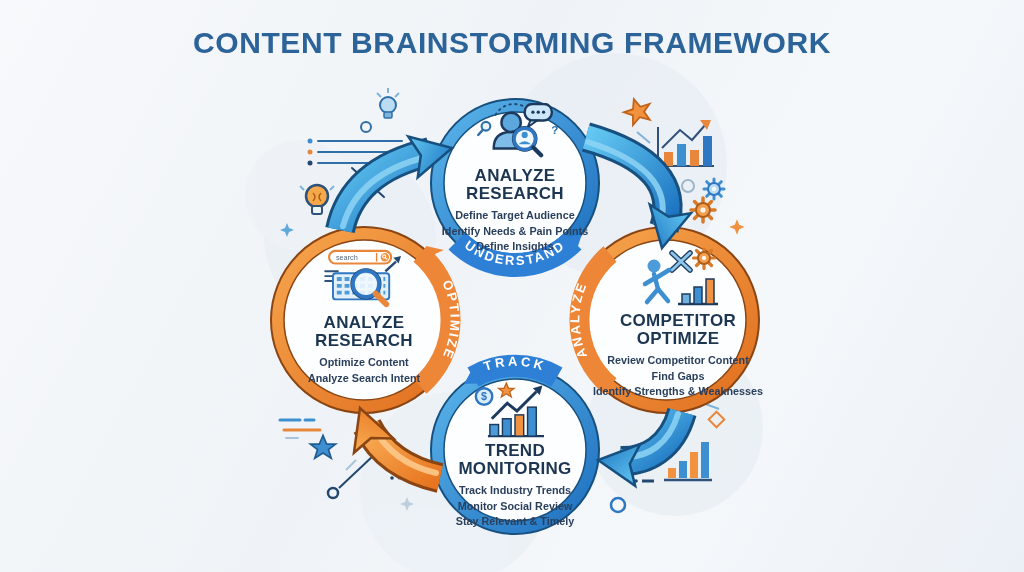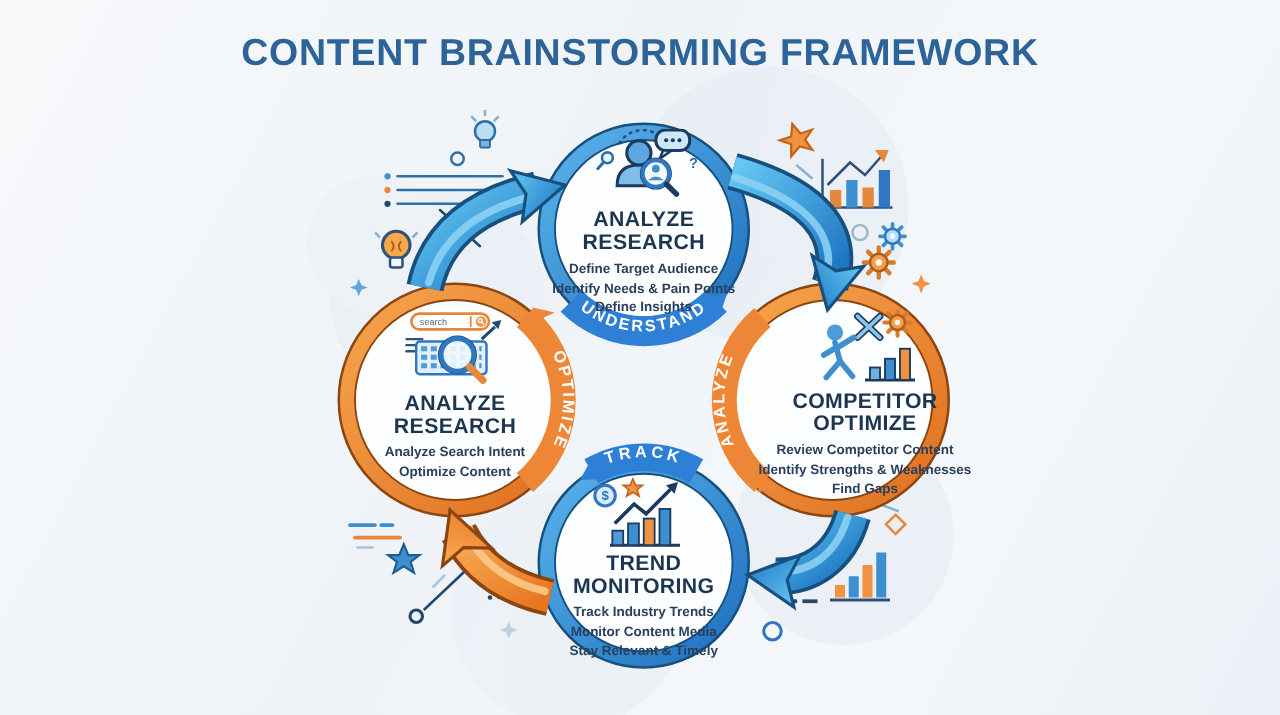--- a/index.html
+++ b/index.html
@@ -260,21 +260,21 @@
       <div>ANALYZE</div>
       <div>RESEARCH</div>
     </div>
     <div class="node-points">
       <div>Define Target Audience</div>
       <div>Identify Needs &amp; Pain Points</div>
       <div>Define Insights</div>
     </div>
   </div>
 
-  <div class="node" style="left:592px;top:248px;width:200px;">
+  <div class="node" style="left:578px;top:248px;width:200px;">
     <svg width="96" height="62" viewBox="-48 -36 96 62">
       <line x1="-6" y1="-14" x2="12" y2="-31" stroke="#1c3a5e" stroke-width="5.5" stroke-linecap="round"></line>
       <line x1="12" y1="-14" x2="-6" y2="-31" stroke="#1c3a5e" stroke-width="5.5" stroke-linecap="round"></line>
       <line x1="-6" y1="-14" x2="12" y2="-31" stroke="#8cc4ea" stroke-width="3" stroke-linecap="round"></line>
       <line x1="12" y1="-14" x2="-6" y2="-31" stroke="#8cc4ea" stroke-width="3" stroke-linecap="round"></line>
       <g transform="translate(26,-26)" stroke-linecap="round">
         <g stroke="#d97a28" stroke-width="3.2">
           <line x1="0" y1="-7" x2="0" y2="-10.5"></line>
             <line x1="0" y1="7" x2="0" y2="10.5"></line>
           <line x1="-7" y1="0" x2="-10.5" y2="0"></line>
@@ -299,22 +299,22 @@
       <rect x="4" y="10" width="8" height="10" fill="#6fb0df" stroke="#1c3a5e" stroke-width="1.5"></rect>
       <rect x="16" y="3" width="8" height="17" fill="#3e8fd0" stroke="#1c3a5e" stroke-width="1.5"></rect>
       <rect x="28" y="-5" width="8" height="25" fill="#f0923f" stroke="#1c3a5e" stroke-width="1.5"></rect>
     </svg>
     <div class="node-title">
       <div>COMPETITOR</div>
       <div>OPTIMIZE</div>
     </div>
     <div class="node-points">
       <div>Review Competitor Content</div>
+      <div>Find Gaps</div>
       <div>Identify Strengths &amp; Weaknesses</div>
-      <div>Find Gaps</div>
     </div>
   </div>
 
   <div class="node" style="left:264px;top:248px;width:200px;">
     <svg width="100" height="64" viewBox="-48 -36 96 66">
       <rect x="-36" y="-33" width="64" height="13" rx="6.5" fill="#ffffff" stroke="#e8873b" stroke-width="2.2"></rect>
       <text x="-29" y="-23.5" font-size="7.5" fill="#5a6b7e">search</text>
       <line x1="13" y1="-31" x2="13" y2="-22" stroke="#e8873b" stroke-width="1.5"></line>
       <circle cx="21.5" cy="-26.5" r="4.3" fill="#f0923f"></circle>
       <circle cx="20.8" cy="-27.3" r="1.6" fill="none" stroke="#ffffff" stroke-width="1.1"></circle>
@@ -334,22 +334,22 @@
       <circle cx="2" cy="1" r="13.5" fill="#f0f8fe" fill-opacity="0.9" stroke="#2f77c2" stroke-width="4"></circle>
       <line x1="12" y1="11" x2="23" y2="22" stroke="#e8873b" stroke-width="6" stroke-linecap="round"></line>
       <polyline points="22,-12 33,-22" fill="none" stroke="#24496f" stroke-width="2.5"></polyline>
       <polygon points="0,-4 7,0 0,4" transform="translate(33,-23) rotate(-42)" fill="#24496f"></polygon>
     </svg>
     <div class="node-title">
       <div>ANALYZE</div>
       <div>RESEARCH</div>
     </div>
     <div class="node-points">
+      <div>Optimize Content</div>
       <div>Analyze Search Intent</div>
-      <div>Optimize Content</div>
     </div>
   </div>
 
   <div class="node" style="left:415px;top:382px;width:200px;">
     <svg width="96" height="58" viewBox="-48 -32 96 60">
       <circle cx="-32" cy="-17" r="8.5" fill="#d9ecfa" stroke="#2f77c2" stroke-width="2.5"></circle>
       <text x="-32" y="-13" font-size="11" font-weight="bold" fill="#2f77c2" text-anchor="middle">$</text>
       <path transform="translate(-9,-23)" d="M 0 -8 L 2.3 -2.5 L 8 -2.5 L 3.5 1 L 5.2 6.5 L 0 3.2 L -5.2 6.5 L -3.5 1 L -8 -2.5 L -2.3 -2.5 Z" fill="#f0923f" stroke="#c26318" stroke-width="1.3"></path>
       <line x1="-28" y1="24" x2="30" y2="24" stroke="#1c3a5e" stroke-width="2.5"></line>
       <rect x="-26" y="12" width="9" height="12" fill="#4d9bd9" stroke="#1c3a5e" stroke-width="1.5"></rect>
@@ -358,18 +358,18 @@
       <rect x="13" y="-6" width="9" height="30" fill="#3e8fd0" stroke="#1c3a5e" stroke-width="1.5"></rect>
       <polyline points="-24,6 -8,-10 2,-2 22,-22" fill="none" stroke="#1c3a5e" stroke-width="3"></polyline>
       <polygon points="0,-5 9,0 0,5" transform="translate(22,-22) rotate(-45)" fill="#1c3a5e"></polygon>
     </svg>
     <div class="node-title">
       <div>TREND</div>
       <div>MONITORING</div>
     </div>
     <div class="node-points">
       <div>Track Industry Trends</div>
-      <div>Monitor Content Media</div>
+      <div>Monitor Social Review</div>
       <div>Stay Relevant &amp; Timely</div>
     </div>
   </div>
 
 </div>
 
 </body></html>

